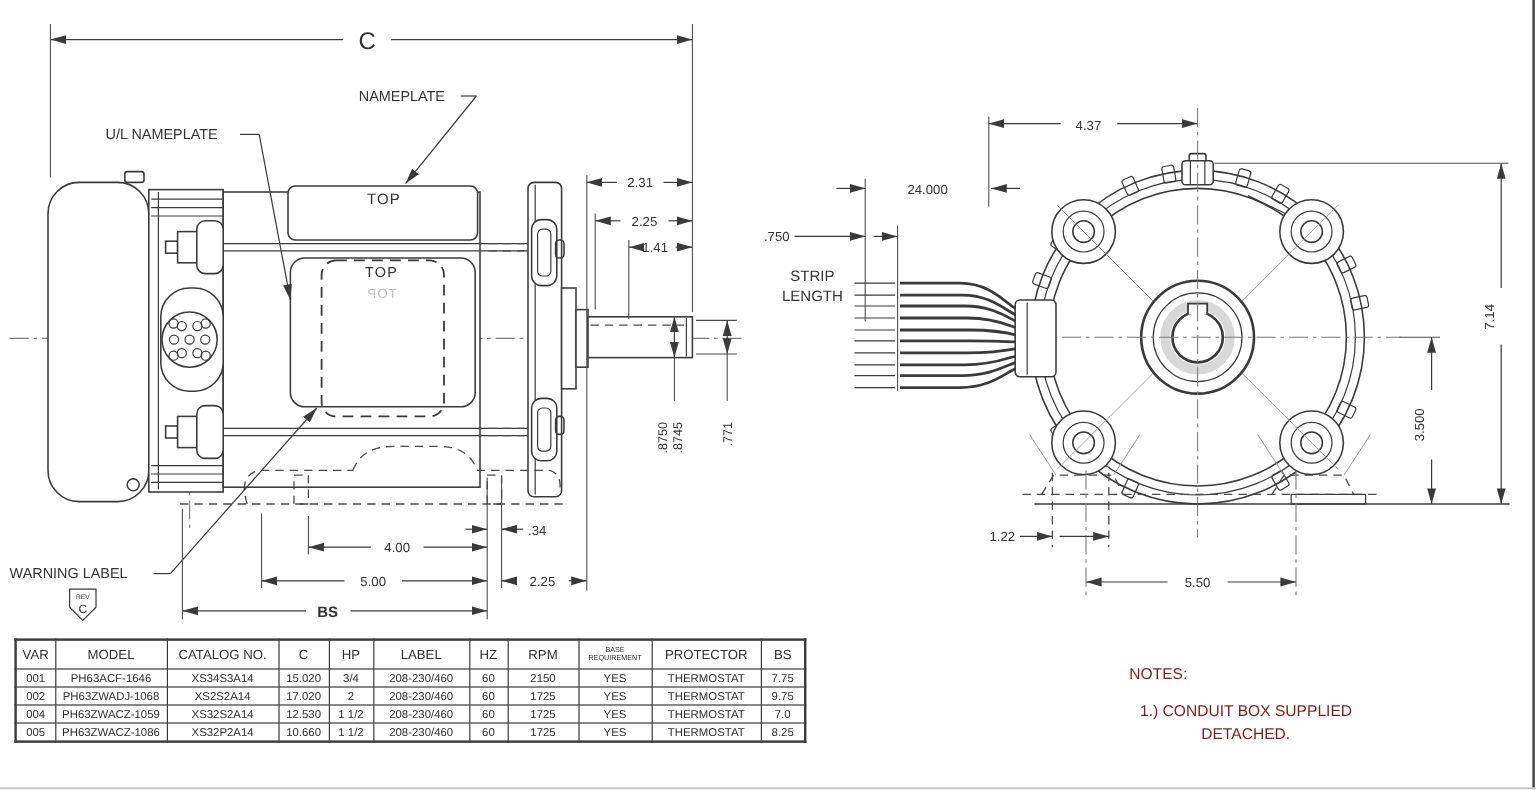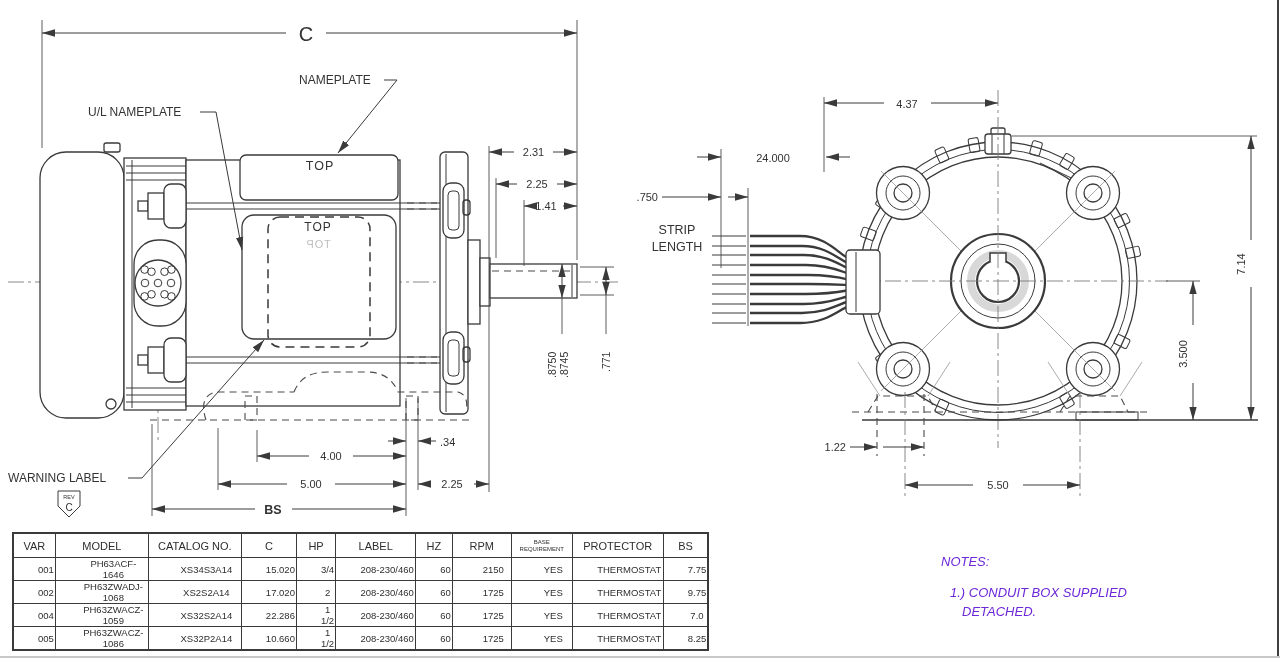--- a/index.html
+++ b/index.html
@@ -27,22 +27,22 @@
   .dash{stroke:#3a3a3a;stroke-width:1.5;fill:none;stroke-dasharray:9,6;}
   .dash2{stroke:#4a4a4a;stroke-width:1.1;fill:none;stroke-dasharray:7,5;}
   .cline{stroke:#7a7a7a;stroke-width:0.9;fill:none;stroke-dasharray:16,4,3,4;}
   .gthin{stroke:#979797;stroke-width:0.8;fill:none;}
   #spec-table{position:absolute;left:12px;top:532px;border-collapse:collapse;table-layout:fixed;
               border:2px solid #3a3a3a;background:#fff;}
   #spec-table th,#spec-table td{border:1px solid #3a3a3a;text-align:center;vertical-align:middle;
               padding:0 1px;overflow:hidden;color:#2e2e2e;}
   #spec-table th{font-size:11px;font-weight:normal;height:23px;white-space:pre-line;}
   #spec-table th.th-small{font-size:6px;line-height:1.1;}
-  #spec-table td{font-size:9.5px;height:14px;padding-left:24px;}
-  .note{position:absolute;color:#6d28d9;font-size:13px;font-style:italic;}
+  #spec-table td{font-size:9.5px;height:14px;}
+  .note{position:absolute;color:#7f1d1d;font-size:13px;}
   #border-right{position:absolute;right:1px;top:0;width:2.5px;height:658px;background:#3f3f3f;}
   #border-bottom{position:absolute;left:0;bottom:0;width:1280px;height:2px;background:#c9c9c9;}
 </style>
 </head>
 <body>
 
 <div id="page">
 
 <svg id="drawing" width="1280" height="658" viewBox="0 0 1280 658">
   <defs>
@@ -419,21 +419,21 @@
           <td>60</td>
           <td>1725</td>
           <td>YES</td>
           <td>THERMOSTAT</td>
           <td>9.75</td>
         </tr>
         <tr>
           <td>004</td>
           <td>PH63ZWACZ-1059</td>
           <td>XS32S2A14</td>
-          <td>22.286</td>
+          <td>12.530</td>
           <td>1 1/2</td>
           <td>208-230/460</td>
           <td>60</td>
           <td>1725</td>
           <td>YES</td>
           <td>THERMOSTAT</td>
           <td>7.0</td>
         </tr>
         <tr>
           <td>005</td>
@@ -446,18 +446,18 @@
           <td>1725</td>
           <td>YES</td>
           <td>THERMOSTAT</td>
           <td>8.25</td>
         </tr>
       </tbody>
     </table>
 
 <div class="note" style="left:941px;top:554px;">NOTES:</div>
 <div class="note" style="left:950px;top:585px;">1.) CONDUIT BOX SUPPLIED</div>
-<div class="note" style="left:962px;top:604px;">DETACHED.</div>
+<div class="note" style="left:1001px;top:604px;">DETACHED.</div>
 
 <div id="border-right"></div>
 <div id="border-bottom"></div>
 
 </div>
 
 </body></html>

